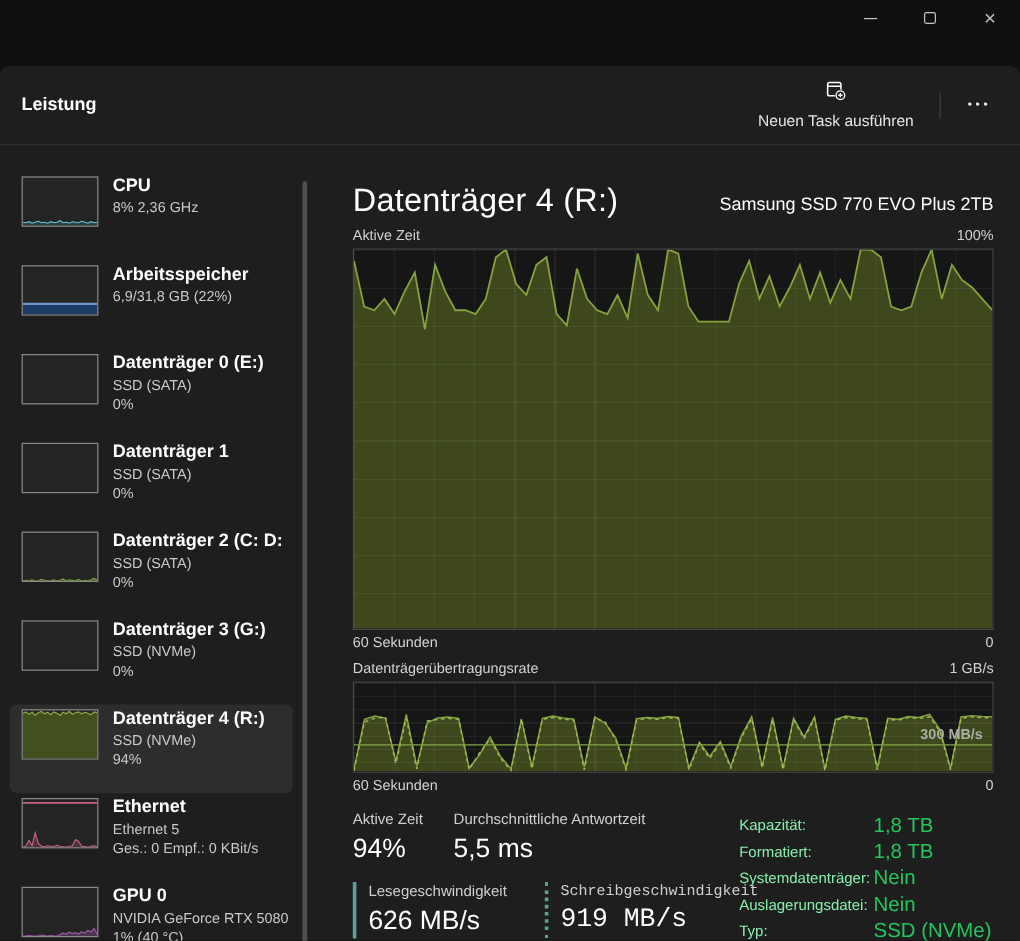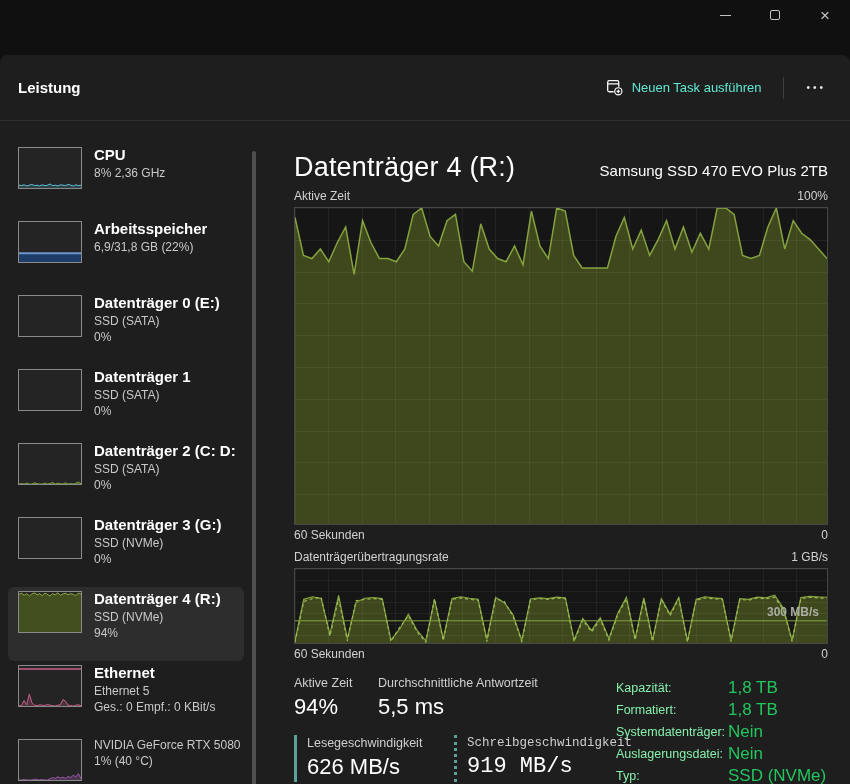--- a/index.html
+++ b/index.html
@@ -17,21 +17,21 @@
   .close-glyph { font-size:17px; line-height:1; }
 
   
   .app { position:absolute; top:55px; left:0; right:0; bottom:0; background:#1e1e1e;
     border-radius:8px 8px 0 0; }
   .app-header { height:66px; display:flex; align-items:center; justify-content:space-between;
     padding:0 16px 0 18px; border-bottom:1px solid rgba(255,255,255,0.08); }
   .page-title { font-size:15px; font-weight:700; }
   .header-right { display:flex; align-items:center; gap:14px; }
   .new-task { display:flex; align-items:center; gap:9px; background:transparent; border:none;
-    color:#5eead4; font-size:13px; font-family:inherit; cursor:pointer; padding:6px 8px; border-radius:4px; }
+    color:#e5e5e5; font-size:13px; font-family:inherit; cursor:pointer; padding:6px 8px; border-radius:4px;flex-direction:column; }
   .new-task svg { display:block; }
   .vdivider { width:1px; height:22px; background:#3f3f3f; }
   .more-btn { color:#e8e8e8; font-size:10px; letter-spacing:3px; padding:4px 8px; cursor:pointer; }
 
   
   .content { display:flex; height:calc(100% - 51px); }
   .sidebar { position:relative; width:268px; padding-top:22px; flex:0 0 268px; }
   .side-item { position:relative; height:74px; margin:0 24px 0 8px; padding:2px 0 0 10px;
     border-radius:6px; display:flex; cursor:pointer; }
   .side-item.selected { background:#2d2d2d; }
@@ -223,31 +223,32 @@
           </div>
         </div>
         <div class="side-item">
           <div class="mini">
               <svg viewBox="0 0 62 40" preserveAspectRatio="none">
                 <polygon points="0,40 0,40.00 2.583333333333333,40.00 5.166666666666666,39.60 7.75,40.00 10.333333333333332,40.00 12.916666666666668,40.00 15.5,39.20 18.083333333333336,39.60 20.666666666666664,40.00 23.25,39.60 25.833333333333336,40.00 28.416666666666664,40.00 31,38.80 33.58333333333333,37.60 36.16666666666667,38.40 38.75,36.80 41.33333333333333,38.00 43.91666666666667,37.20 46.5,38.40 49.08333333333333,36.40 51.66666666666667,37.60 54.25,35.20 56.83333333333333,36.80 59.41666666666667,33.60 62,38.80 62,40" fill="rgba(156,89,168,0.3)"></polygon>
                 <polyline points="0,40.00 2.583333333333333,40.00 5.166666666666666,39.60 7.75,40.00 10.333333333333332,40.00 12.916666666666668,40.00 15.5,39.20 18.083333333333336,39.60 20.666666666666664,40.00 23.25,39.60 25.833333333333336,40.00 28.416666666666664,40.00 31,38.80 33.58333333333333,37.60 36.16666666666667,38.40 38.75,36.80 41.33333333333333,38.00 43.91666666666667,37.20 46.5,38.40 49.08333333333333,36.40 51.66666666666667,37.60 54.25,35.20 56.83333333333333,36.80 59.41666666666667,33.60 62,38.80" fill="none" stroke="#9c59a8" stroke-width="1"></polyline>
               </svg>
             </div>
           <div class="side-text">
+            <div class="side-title">GPU 0</div>
             <div class="side-sub">NVIDIA GeForce RTX 5080</div>
             <div class="side-sub">1% (40 °C)</div>
           </div>
         </div>
         <div class="side-scrollbar"></div>
       </aside>
 
       <main class="main">
         <div class="main-title-row">
           <div class="main-title">Datenträger 4 (R:)</div>
-          <div class="main-subtitle">Samsung SSD 470 EVO Plus 2TB</div>
+          <div class="main-subtitle">Samsung SSD 770 EVO Plus 2TB</div>
         </div>
 
         <div class="axis-row">
           <span>Aktive Zeit</span>
           <span>100%</span>
         </div>
         <div class="chart chart-big">
             <svg viewBox="0 0 532 316" preserveAspectRatio="none">
               <polygon points="0,316 0,9.48 8.444444444444445,47.40 16.88888888888889,50.56 25.333333333333332,41.08 33.77777777777778,53.72 42.22222222222222,34.76 50.666666666666664,18.96 59.11111111111111,66.36 67.55555555555556,12.64 76,34.76 84.44444444444444,50.56 92.88888888888889,50.56 101.33333333333333,53.72 109.77777777777777,41.08 118.22222222222221,6.32 126.66666666666666,0.00 135.11111111111111,28.44 143.55555555555554,37.92 152,12.64 160.44444444444443,6.32 168.88888888888889,53.72 177.33333333333331,63.20 185.77777777777777,15.80 194.2222222222222,41.08 202.66666666666666,50.56 211.1111111111111,53.72 219.55555555555554,37.92 228,56.88 236.44444444444443,3.16 244.88888888888889,37.92 253.33333333333331,50.56 261.77777777777777,0.00 270.22222222222223,3.16 278.6666666666667,47.40 287.1111111111111,60.04 295.55555555555554,60.04 304,60.04 312.44444444444446,60.04 320.88888888888886,28.44 329.33333333333337,9.48 337.77777777777777,41.08 346.22222222222223,22.12 354.66666666666663,47.40 363.11111111111114,31.60 371.55555555555554,12.64 380,41.08 388.4444444444444,18.96 396.8888888888889,44.24 405.3333333333333,25.28 413.77777777777777,41.08 422.2222222222222,0.00 430.6666666666667,0.00 439.1111111111111,6.32 447.55555555555554,47.40 456,50.56 464.44444444444446,47.40 472.88888888888886,18.96 481.3333333333333,0.00 489.77777777777777,41.08 498.22222222222223,12.64 506.66666666666663,25.28 515.1111111111111,31.60 523.5555555555555,41.08 532,50.56 532,316" fill="#3e481c"></polygon>
               <polyline points="0,9.48 8.444444444444445,47.40 16.88888888888889,50.56 25.333333333333332,41.08 33.77777777777778,53.72 42.22222222222222,34.76 50.666666666666664,18.96 59.11111111111111,66.36 67.55555555555556,12.64 76,34.76 84.44444444444444,50.56 92.88888888888889,50.56 101.33333333333333,53.72 109.77777777777777,41.08 118.22222222222221,6.32 126.66666666666666,0.00 135.11111111111111,28.44 143.55555555555554,37.92 152,12.64 160.44444444444443,6.32 168.88888888888889,53.72 177.33333333333331,63.20 185.77777777777777,15.80 194.2222222222222,41.08 202.66666666666666,50.56 211.1111111111111,53.72 219.55555555555554,37.92 228,56.88 236.44444444444443,3.16 244.88888888888889,37.92 253.33333333333331,50.56 261.77777777777777,0.00 270.22222222222223,3.16 278.6666666666667,47.40 287.1111111111111,60.04 295.55555555555554,60.04 304,60.04 312.44444444444446,60.04 320.88888888888886,28.44 329.33333333333337,9.48 337.77777777777777,41.08 346.22222222222223,22.12 354.66666666666663,47.40 363.11111111111114,31.60 371.55555555555554,12.64 380,41.08 388.4444444444444,18.96 396.8888888888889,44.24 405.3333333333333,25.28 413.77777777777777,41.08 422.2222222222222,0.00 430.6666666666667,0.00 439.1111111111111,6.32 447.55555555555554,47.40 456,50.56 464.44444444444446,47.40 472.88888888888886,18.96 481.3333333333333,0.00 489.77777777777777,41.08 498.22222222222223,12.64 506.66666666666663,25.28 515.1111111111111,31.60 523.5555555555555,41.08 532,50.56" fill="none" stroke="#85a23f" stroke-width="1.5"></polyline>

